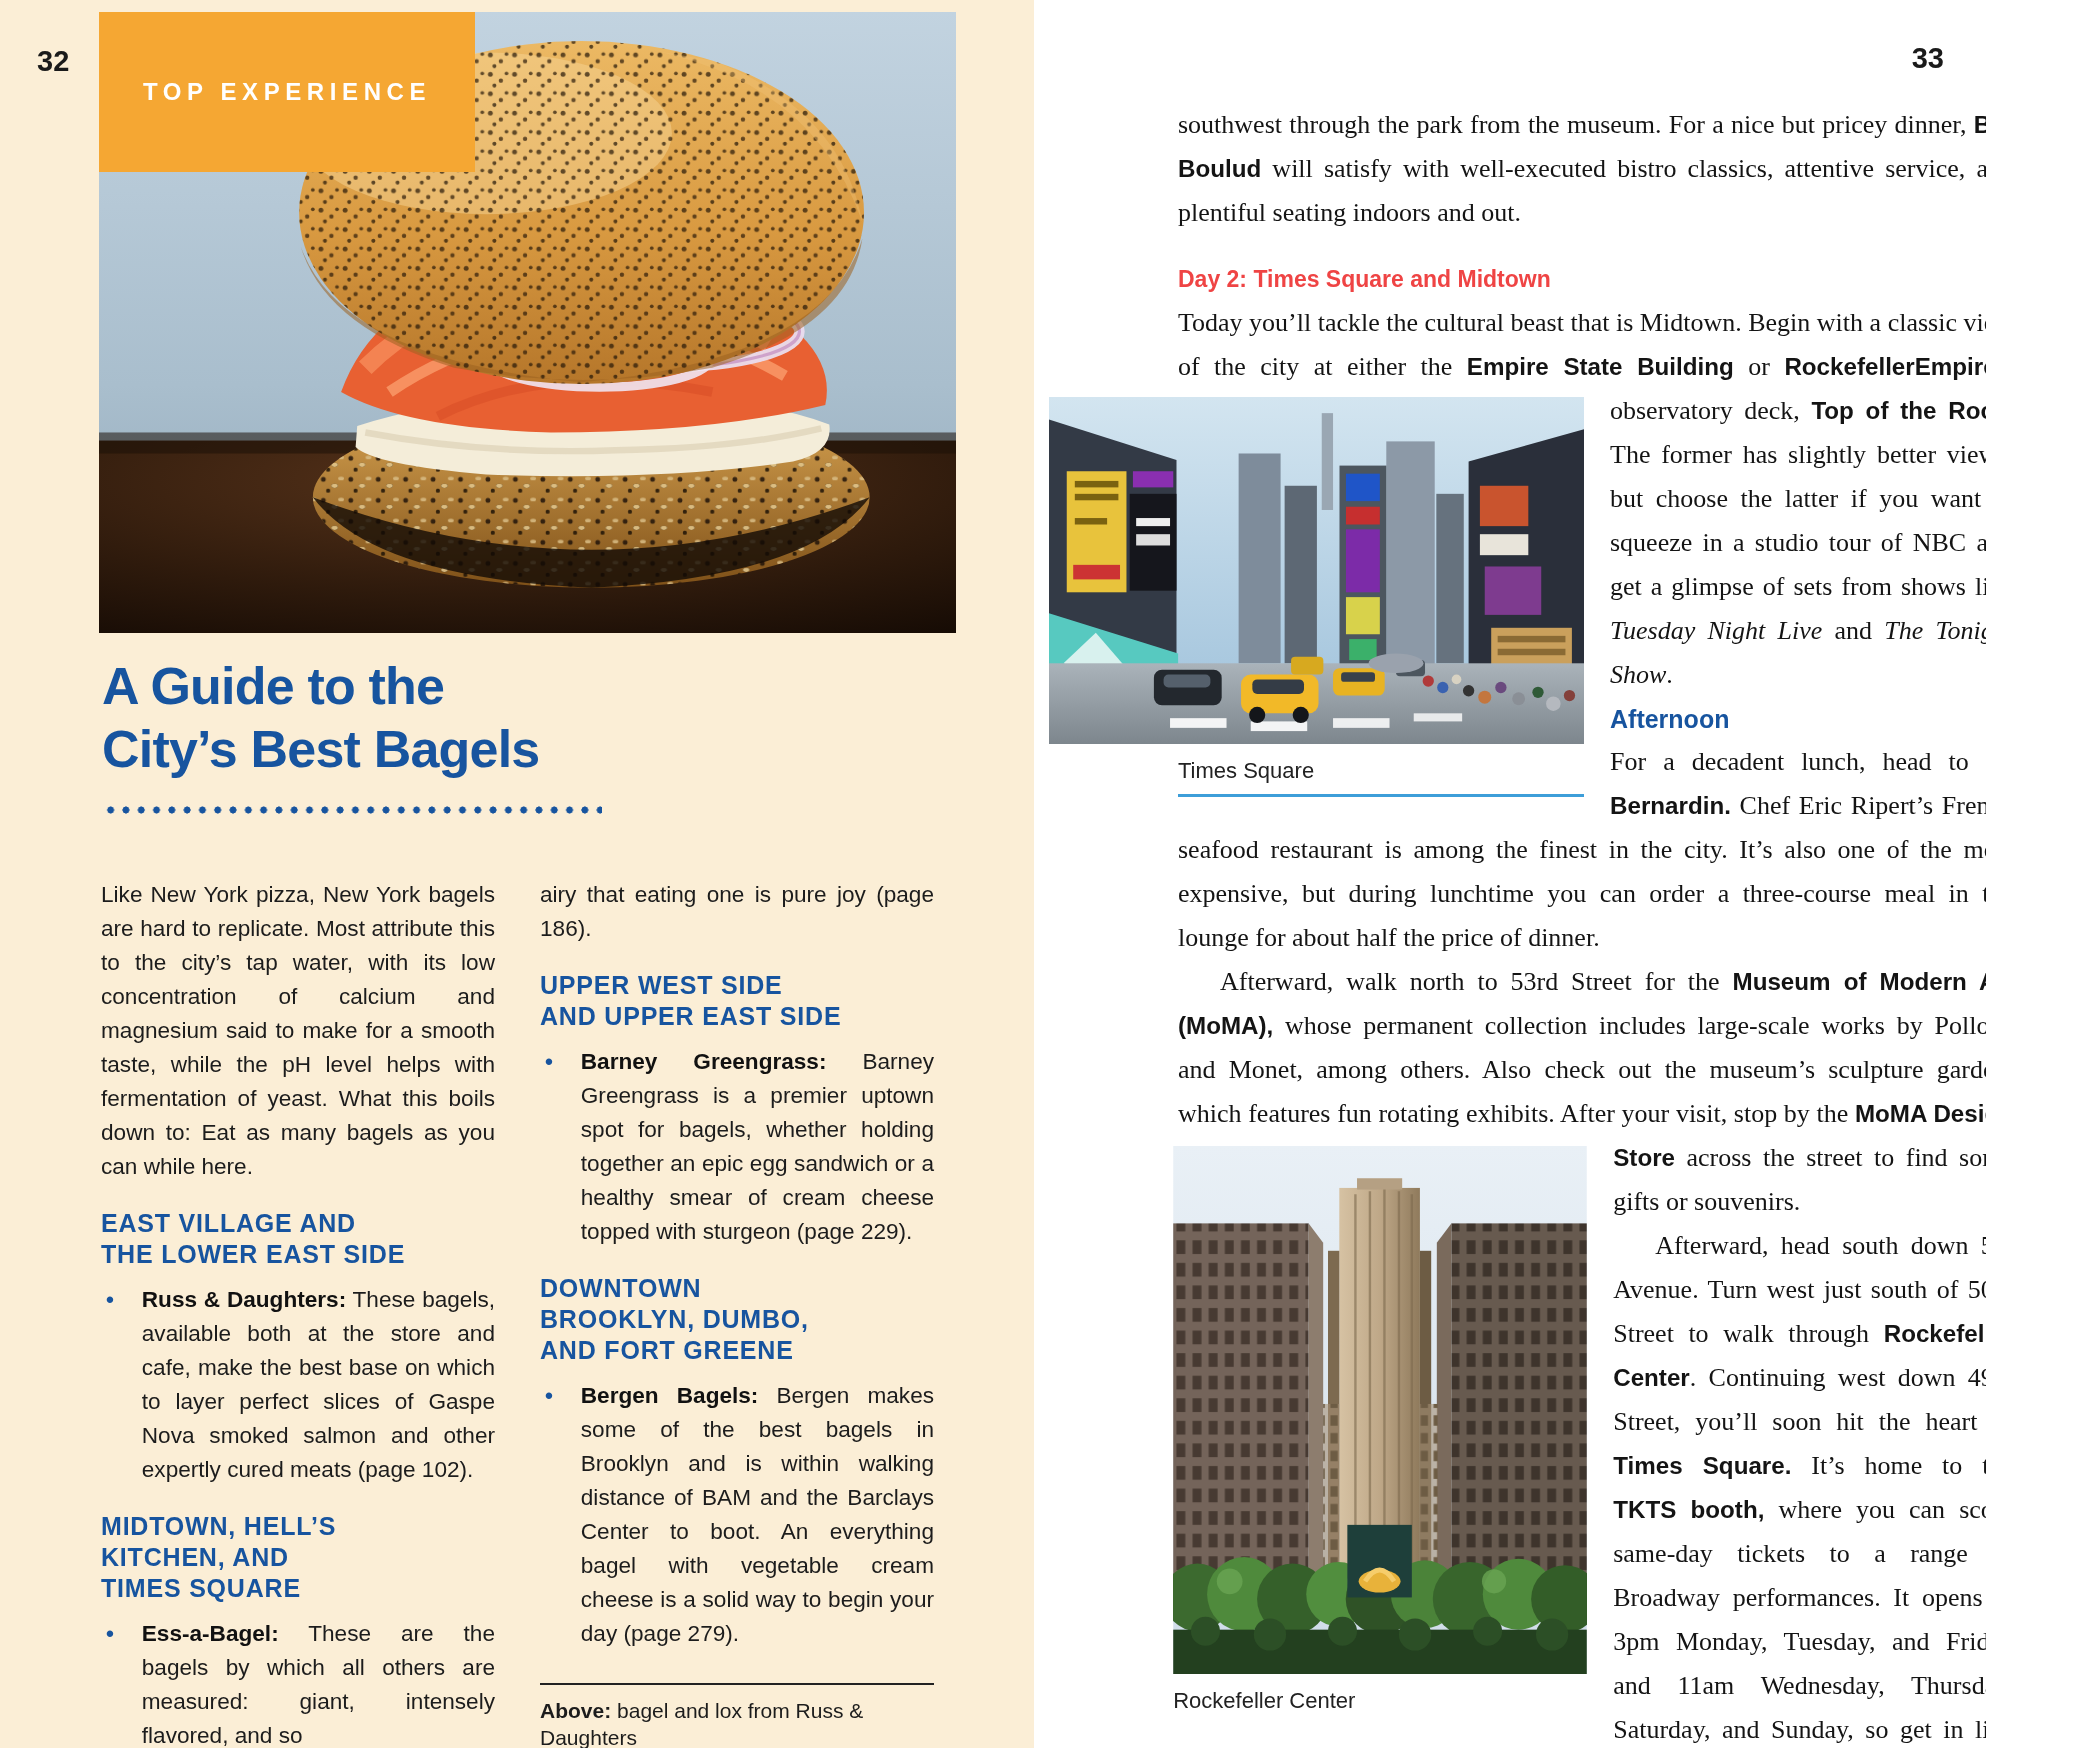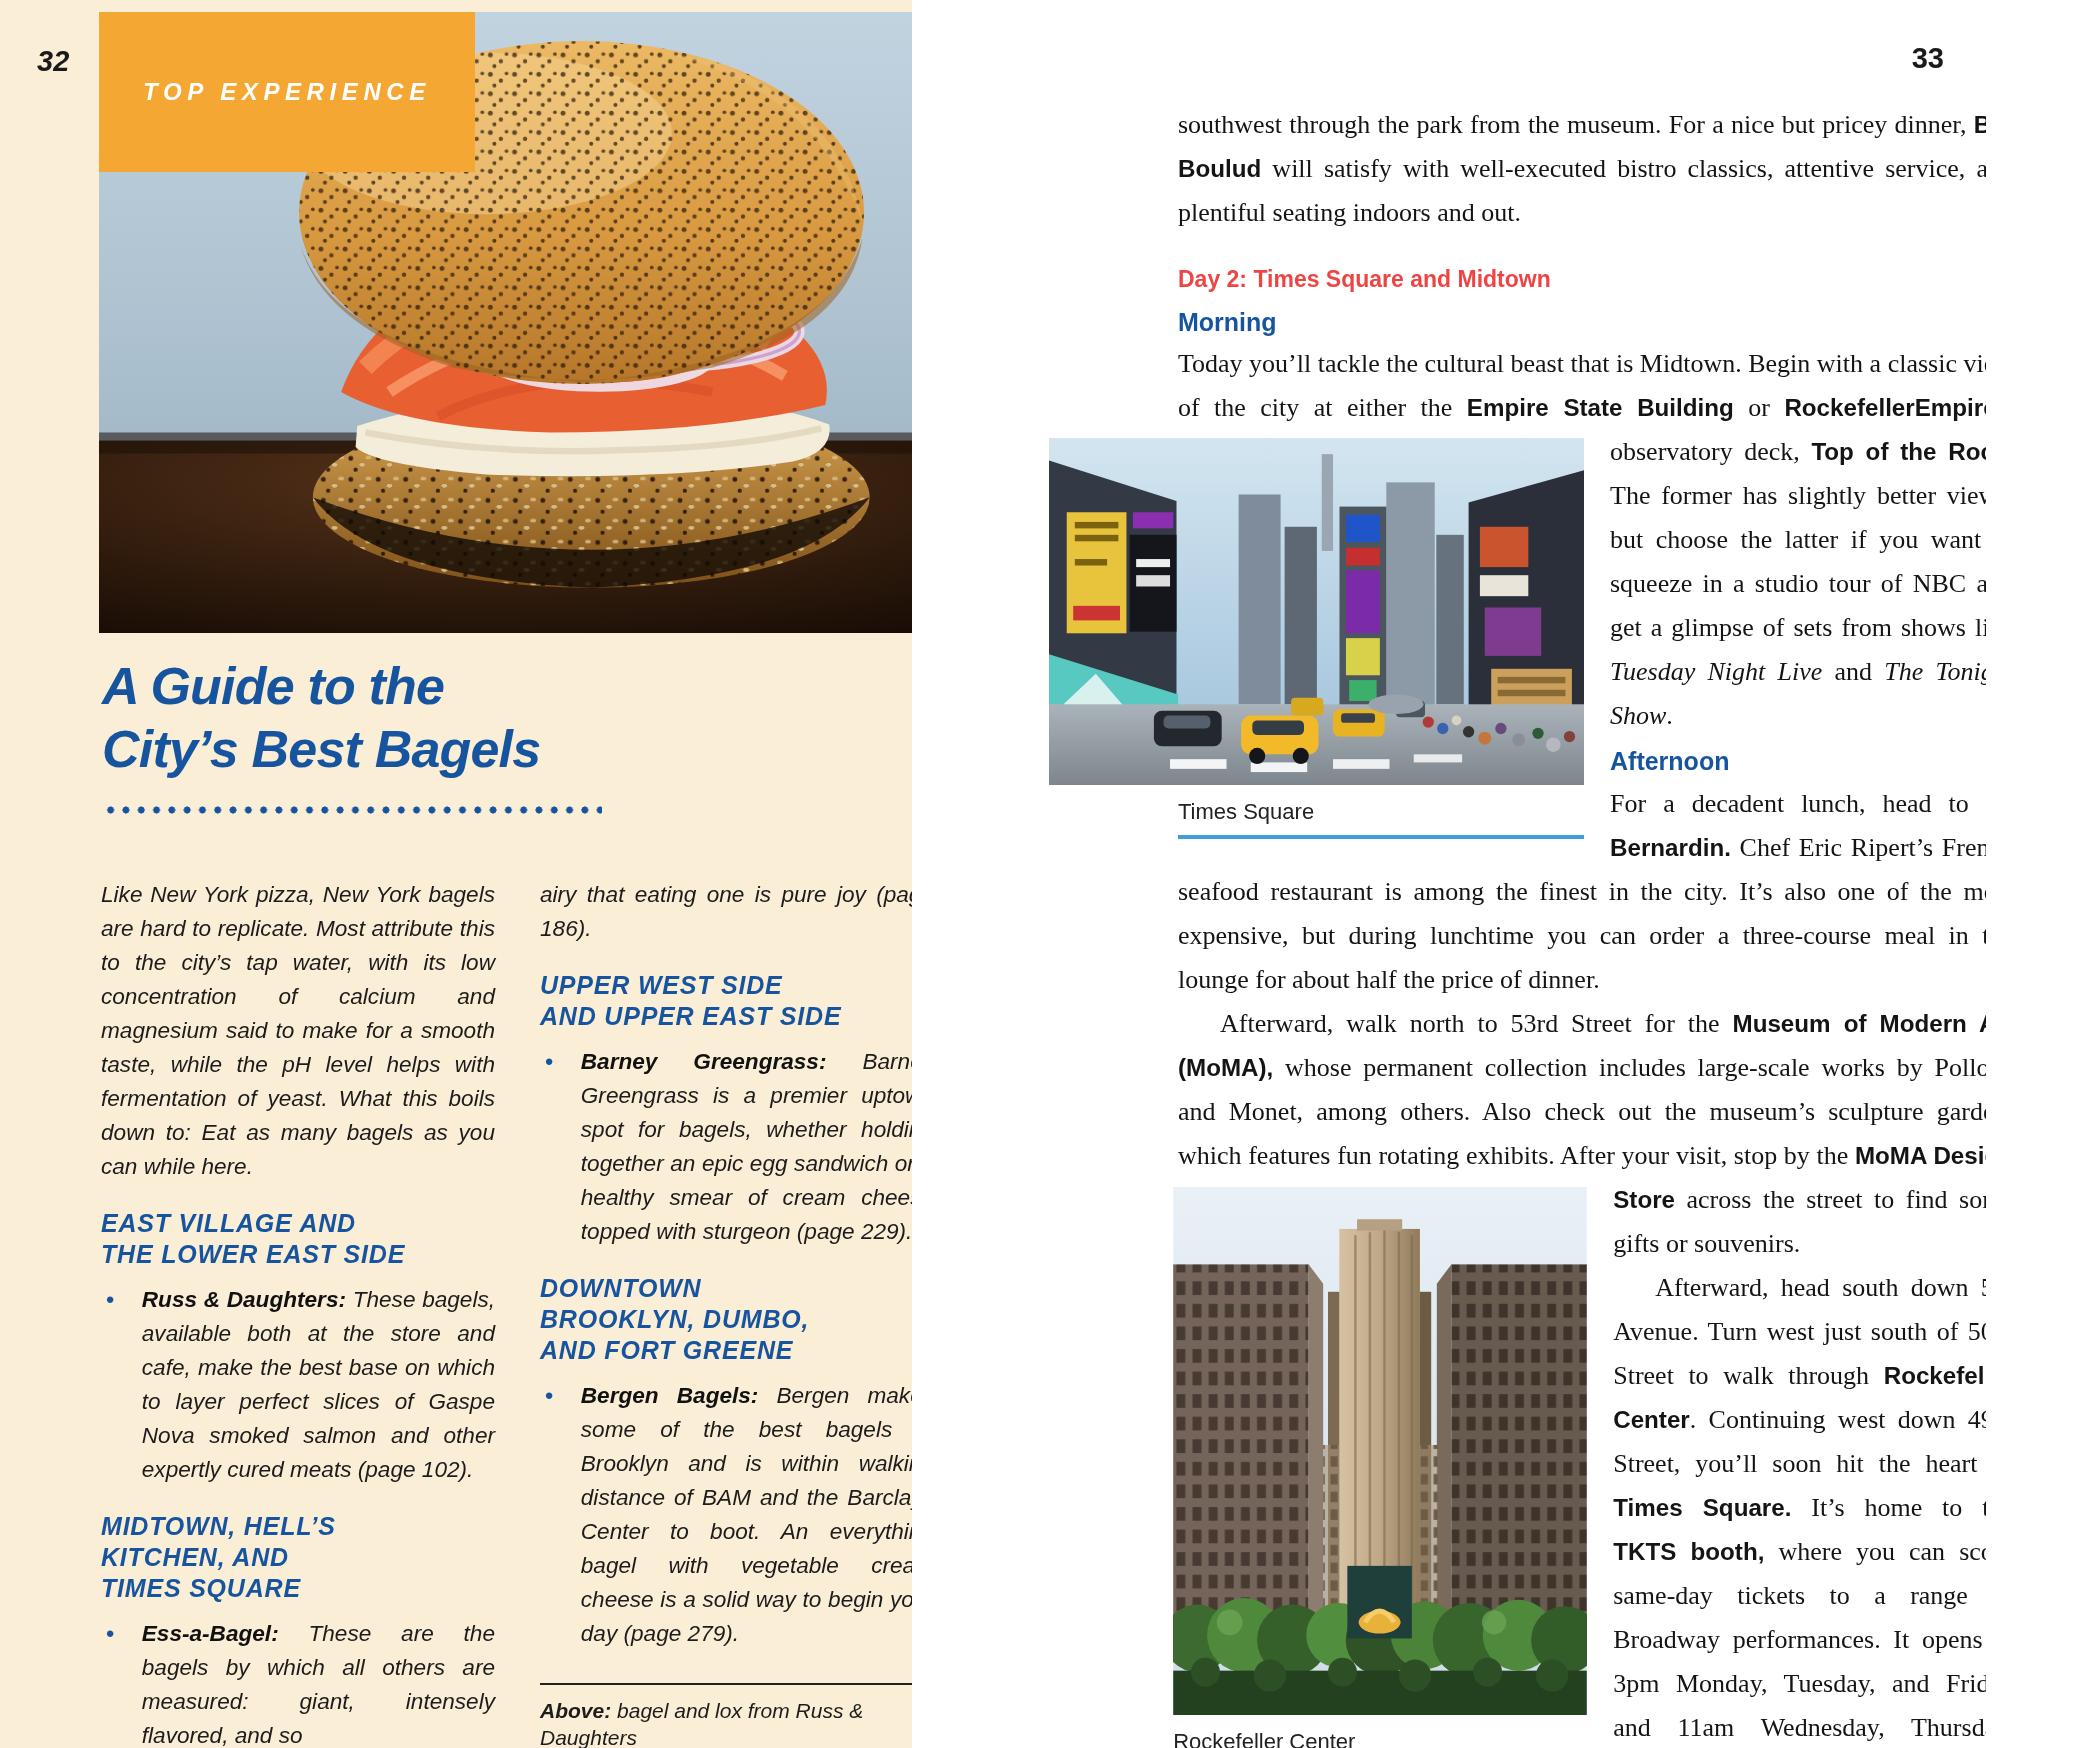--- a/index.html
+++ b/index.html
@@ -1,19 +1,19 @@
 <!DOCTYPE html>
 <html lang="en" style="font-size:13px"><head>
 <meta charset="utf-8">
 <style>
   html,body{margin:0;padding:0;background:#777;}
   #canvas{position:relative;width:2097px;height:1748px;overflow:hidden;background:#fff;
           font-family:"Liberation Sans",sans-serif;}
   
-  #left-page{position:absolute;left:0;top:0;width:912px;height:1748px;background:#FBEED6;overflow:hidden;font-style:italic;}
+  #left-page{position:absolute;left:0;top:0;width:1034px;height:1748px;background:#FBEED6;overflow:hidden;}
   .lp-pagenum{position:absolute;left:37px;top:45px;font-size:29px;font-weight:bold;color:#1a1a1a;}
   .lp-photo{position:absolute;left:99px;top:12px;width:857px;height:621px;}
   .lp-photo svg{display:block;width:100%;height:100%;}
   .banner{position:absolute;left:99px;top:12px;width:376px;height:160px;background:#F5A733;
           display:flex;align-items:center;justify-content:center;}
   .banner-text{color:#fff;font-size:24px;font-weight:bold;letter-spacing:5.6px;}
   .lp-title{position:absolute;left:102px;top:655px;font-size:52px;line-height:63px;font-weight:bold;
             color:#17549F;white-space:pre-line;letter-spacing:-0.8px;}
   .dotted{position:absolute;left:103px;top:805px;width:499px;height:9.7px;
           background-image:radial-gradient(circle,#17549F 3.2px,rgba(0,0,0,0) 3.7px);
@@ -178,21 +178,20 @@
     </div>
   </div>
 
   <div id="right-page">
     <div class="rp-pagenum">33</div>
 
     <div class="rp-inner">
       <p class="p-first">southwest through the park from the museum. For a nice but pricey dinner, <b class="kw">Bar Boulud</b> will satisfy with well-executed bistro classics, attentive service, and plentiful seating indoors and out.</p>
 
       <div class="day-head">Day 2: Times Square and Midtown</div>
-      <div class="time-head">Morning</div>
 
       <p><span>Today you’ll tackle the cultural beast that is Midtown. Begin with a classic view of the city at either the <b class="kw">Empire State Building</b> or <b class="kw">Rockefeller</b></span><span class="fig fig-ts">
             <svg width="535" height="347" viewBox="0 0 663 430">
             <defs>
               <linearGradient id="tsky" x1="0" y1="0" x2="0" y2="1">
                 <stop offset="0" stop-color="#d3e5f0"></stop>
                   <stop offset="1" stop-color="#9dc0da"></stop>
               </linearGradient>
               <linearGradient id="street" x1="0" y1="0" x2="0" y2="1">
                 <stop offset="0" stop-color="#aab3ba"></stop>

